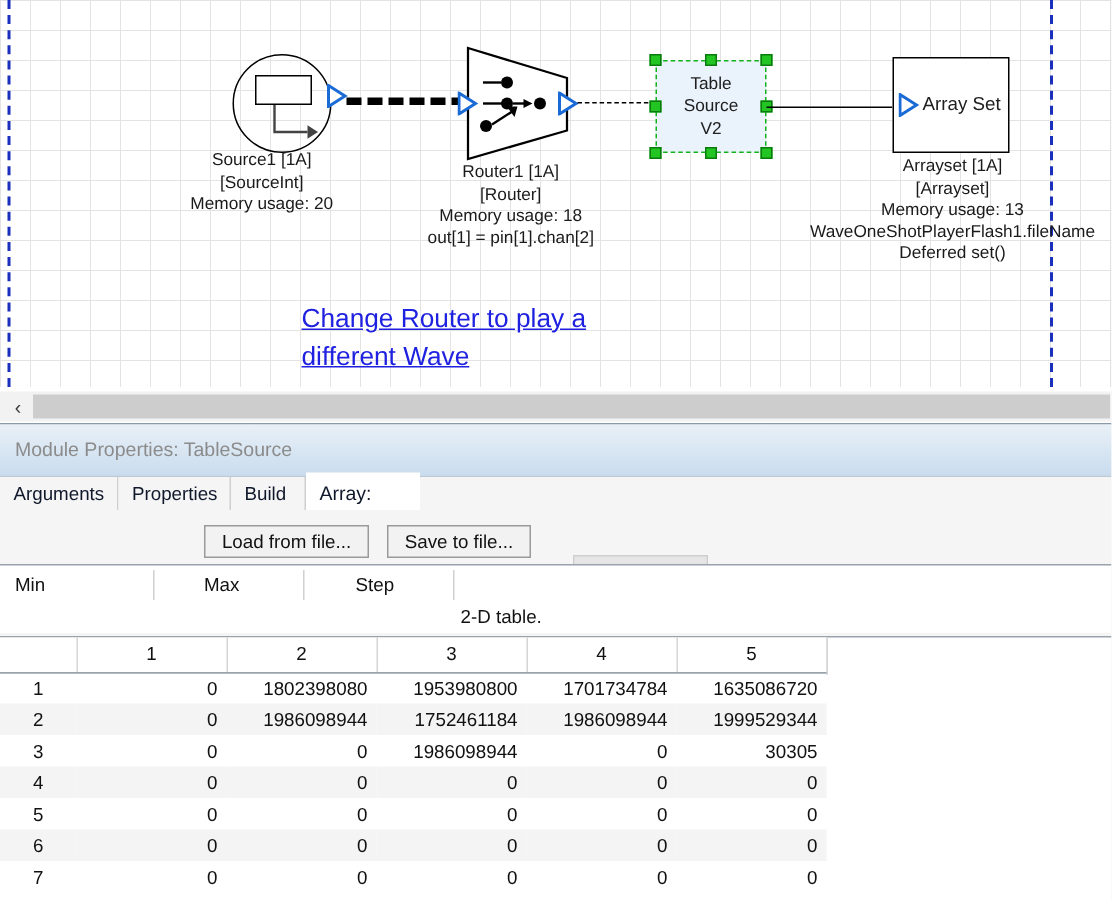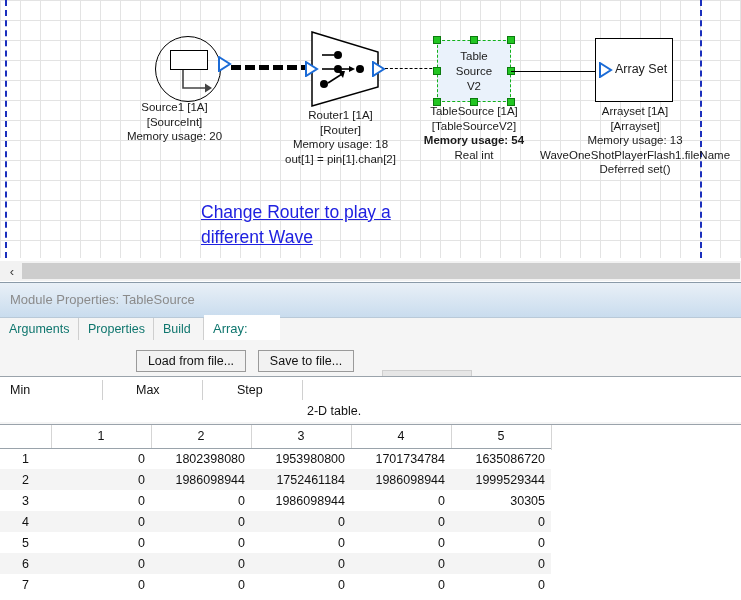--- a/index.html
+++ b/index.html
@@ -137,21 +137,21 @@
   #panel-title span{
     position:absolute;left:10px;top:9px;font-size:13px;color:#8b8b8b;
   }
 
   
   #tabs{
     position:absolute;left:0;top:35px;width:741px;height:22px;
   }
   .tab{
     position:absolute;top:0;height:22px;line-height:22px;
-    font-size:12.5px;color:#0f766e;padding:0 9px;
+    font-size:12.5px;color:#0f172a;padding:0 9px;
     border-right:1px solid #cfcfcf;box-sizing:border-box;
     background:#f5f5f5;cursor:default;
   }
   .tab.active{
     background:#ffffff;border:none;top:-3px;height:25px;line-height:27px;
     font-size:13px;
   }
 
   
   .btn{
@@ -289,26 +289,20 @@
     <div>Memory usage: 20</div>
   </div>
 
   <div class="caption" id="cap-router">
     <div>Router1 [1A]</div>
     <div>[Router]</div>
     <div>Memory usage: 18</div>
     <div>out[1] = pin[1].chan[2]</div>
   </div>
 
-  <div class="caption" id="cap-tsrc">
-    <div>TableSource [1A]</div>
-    <div>[TableSourceV2]</div>
-    <div class="bold">Memory usage: 54</div>
-    <div>Real int</div>
-  </div>
 
   <div class="caption" id="cap-arr">
     <div>Arrayset [1A]</div>
     <div>[Arrayset]</div>
     <div>Memory usage: 13</div>
     <div>WaveOneShotPlayerFlash1.fileName</div>
     <div>Deferred set()</div>
   </div>
 
   <div id="annotation">

